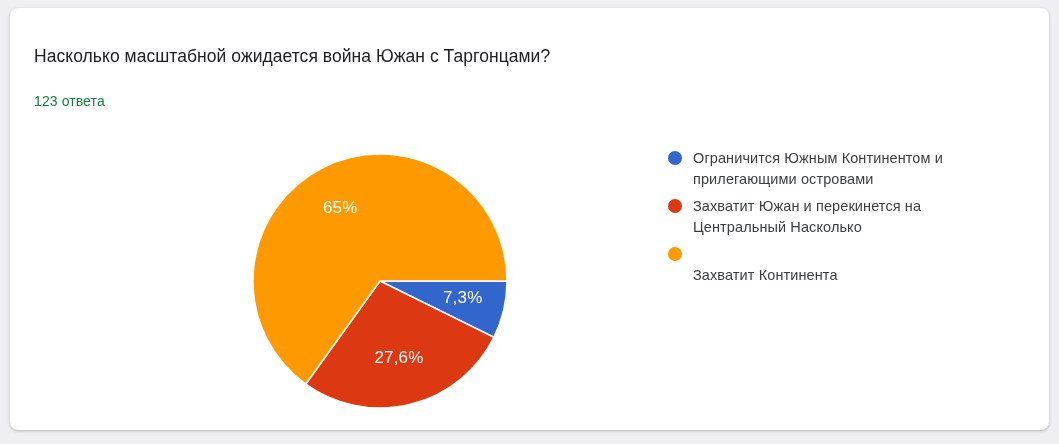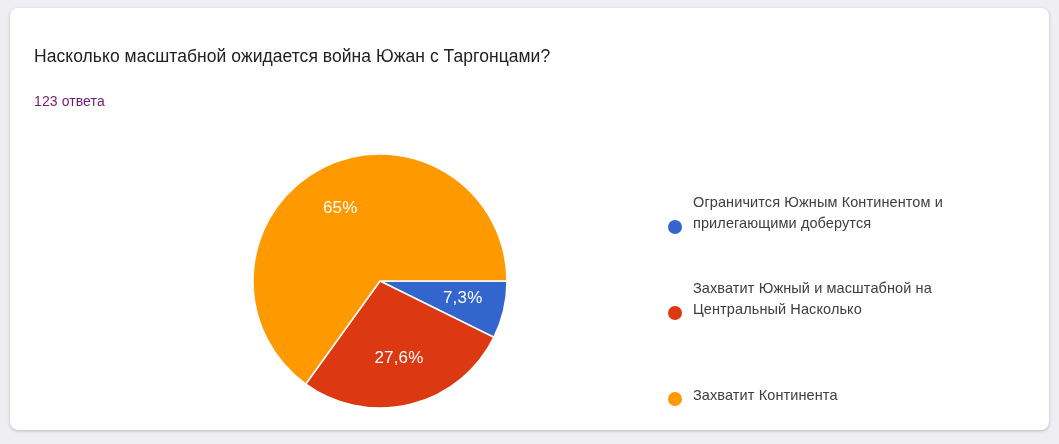--- a/index.html
+++ b/index.html
@@ -40,21 +40,21 @@
     letter-spacing: 0.05px;
     white-space: nowrap;
   }
 
   #response-count {
     position: absolute;
     left: 24px;
     top: 83px;
     font-size: 14px;
     line-height: 20px;
-    color: #701a75;
+    color: #15803d;
     letter-spacing: 0.1px;
     white-space: nowrap;
   }
 
   #chart-area {
     position: absolute;
     left: 0;
     top: 0;
     width: 1039px;
     height: 422px;
@@ -77,23 +77,22 @@
 
   #legend {
     position: absolute;
     left: 658px;
     top: 140px;
     width: 340px;
   }
 
   .legend-item {
     display: flex;
-    align-items: flex-end;
+    align-items: flex-start;
     margin-bottom: 6px;
-    margin-top: 44px;
   }
 
   .legend-swatch {
     flex: 0 0 auto;
     width: 14px;
     height: 14px;
     border-radius: 50%;
     margin-top: 3px;
     margin-right: 11px;
   }
@@ -129,28 +128,28 @@
         <text id="label-2" class="slice-label" text-anchor="middle" x="107.2" y="79.8">65%</text>
       </g>
     </svg>
 
     <div id="legend">
 
       <div class="legend-item">
         <span class="legend-swatch" id="swatch-0" style="background: rgb(51, 102, 204);"></span>
         <span class="legend-label">
           <span>Ограничится Южным Континентом и</span><br>
-          <span>прилегающими доберутся</span>
+          <span>прилегающими островами</span>
         </span>
       </div>
 
       <div class="legend-item">
         <span class="legend-swatch" id="swatch-1" style="background: rgb(220, 57, 18);"></span>
         <span class="legend-label">
-          <span>Захватит Южный и масштабной на</span><br>
+          <span>Захватит Южан и перекинется на</span><br>
           <span>Центральный Насколько</span>
         </span>
       </div>
 
       <div class="legend-item">
         <span class="legend-swatch" id="swatch-2" style="background: rgb(255, 153, 0);"></span>
         <span class="legend-label">
           <br>
           <span>Захватит Континента</span>
         </span>

